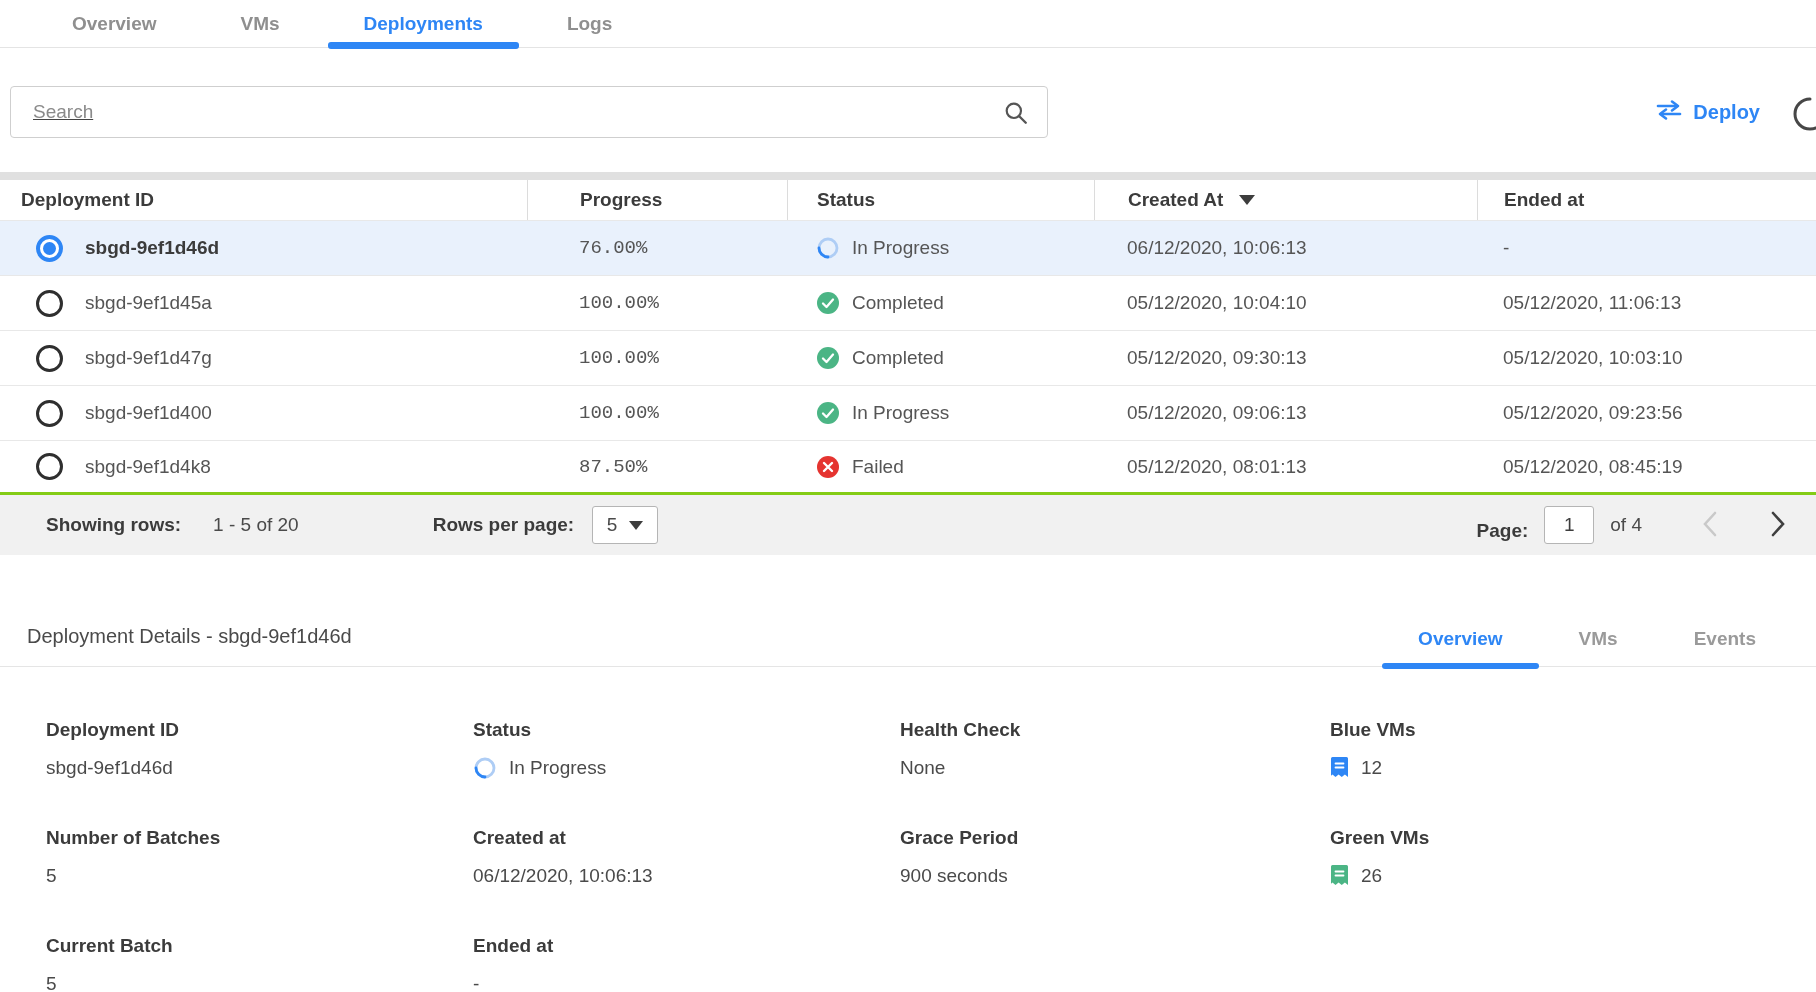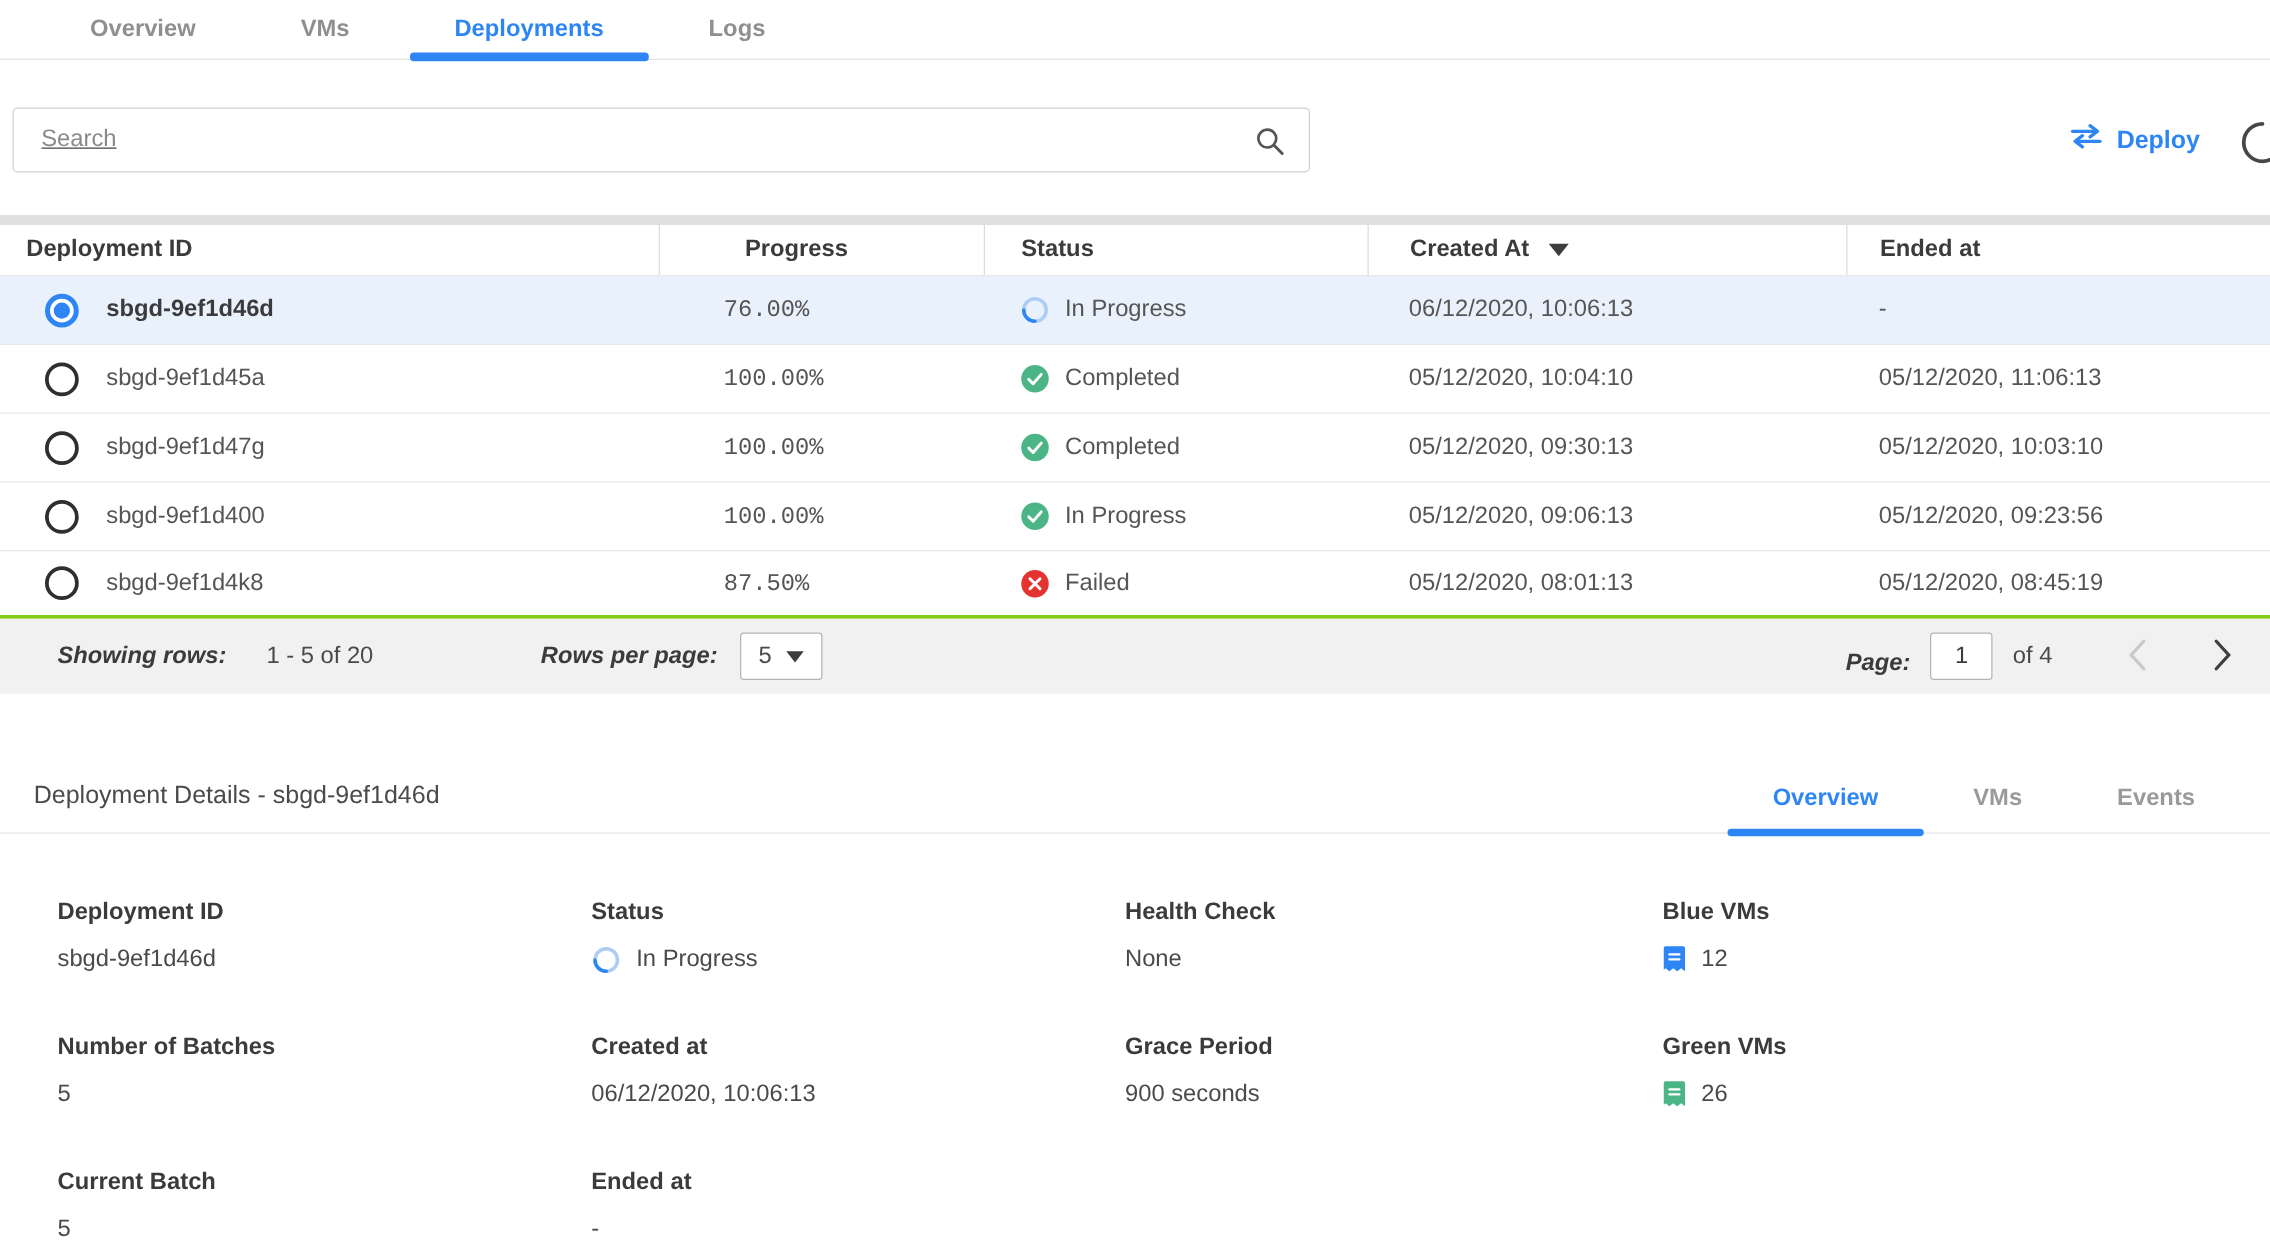--- a/index.html
+++ b/index.html
@@ -36,21 +36,21 @@
   .refresh-wrap{width:26px;height:44px;margin-left:30px;overflow:hidden;position:relative;flex:none;}
   .refresh-wrap svg{position:absolute;left:0;top:4px;}
 
   
   .dep-table{margin-top:22px;}
   .thead{display:grid;grid-template-columns:527px 260px 307px 383px 1fr;
     border-top:8px solid #e0e0e0;height:48px;align-items:center;}
   .th{font-size:19px;font-weight:bold;color:var(--text-dark);height:100%;display:flex;align-items:center;}
   .th + .th{border-left:1px solid #dcdcdc;}
   .th.h-id{padding-left:21px;}
-  .th.h-progress{padding-left:68px;}
+  .th.h-progress{padding-left:52px;}
   .th.h-status{padding-left:29px;}
   .th.h-created{padding-left:33px;}
   .th.h-ended{padding-left:26px;}
   .sort-caret{width:0;height:0;border-left:8px solid transparent;border-right:8px solid transparent;
     border-top:10px solid #3d3d3d;margin-left:16px;display:inline-block;}
 
   .trow{display:grid;grid-template-columns:527px 260px 307px 383px 1fr;height:55px;
     align-items:center;border-top:1px solid #e8e8e8;font-size:19px;color:var(--text-body);cursor:pointer;}
   .trow:last-child{border-bottom:3px solid #84cc16;}
   .trow.selected{background:#e9f1fc;}
@@ -64,21 +64,21 @@
 
   .radio{width:27px;height:27px;border:3px solid #2f2f2f;border-radius:50%;flex:none;
     display:flex;align-items:center;justify-content:center;background:#fff;}
   .radio .radio-dot{display:none;width:13px;height:13px;border-radius:50%;background:var(--blue);}
   .radio.checked{border-color:var(--blue);border-width:4px;}
   .radio.checked .radio-dot{display:block;}
   .status-icon{width:24px;height:24px;display:flex;align-items:center;justify-content:center;flex:none;}
 
   
   .tfoot{height:60px;background:#f1f1f1;display:flex;align-items:center;font-size:19px;color:#4a4a4a;}
-  .tfoot .lbl{font-weight:bold;color:var(--text-dark);font-style:italic;}
+  .tfoot .lbl{font-weight:bold;color:var(--text-dark);}
   .showing-lbl{margin-left:46px;}
   .showing-val{margin-left:32px;}
   .rpp-lbl{margin-left:134px;}
   .rpp-select{margin-left:18px;width:66px;height:38px;background:#fff;border:1px solid #b5b5b5;border-radius:3px;
     display:flex;align-items:center;justify-content:center;gap:12px;cursor:pointer;}
   .dd-caret{width:0;height:0;border-left:7px solid transparent;border-right:7px solid transparent;
     border-top:9px solid #3d3d3d;}
   .page-lbl{margin-left:auto;margin-top:12px;}
   .page-input{margin-left:16px;width:50px;height:38px;border:1px solid #b5b5b5;border-radius:3px;
     text-align:center;font-family:"Liberation Sans",sans-serif;font-size:19px;color:#3d3d3d;outline:none;background:#fff;}

